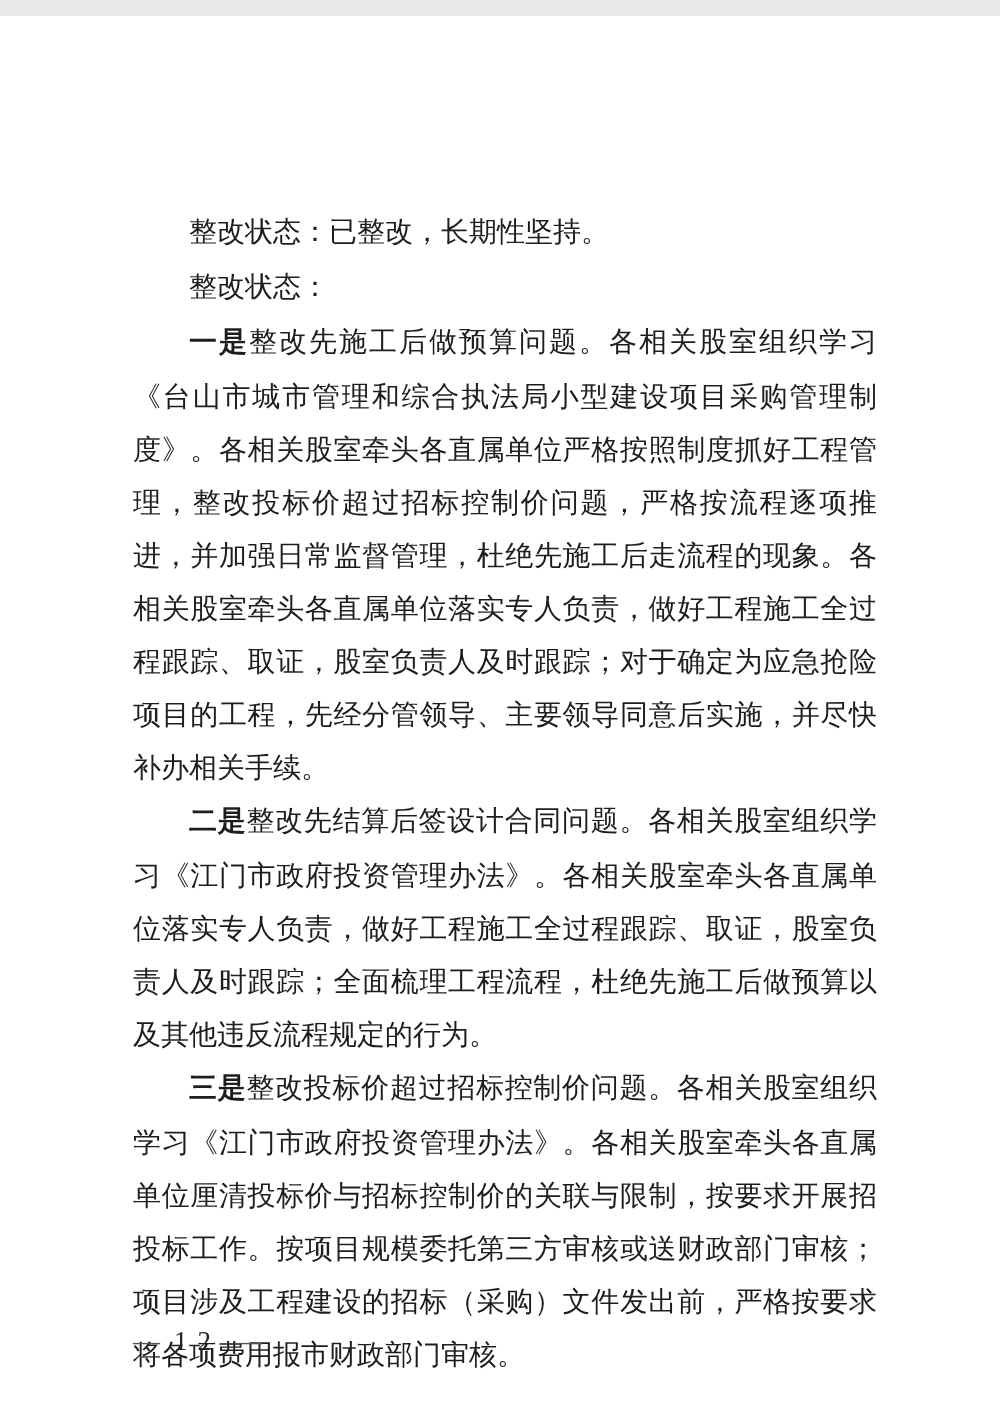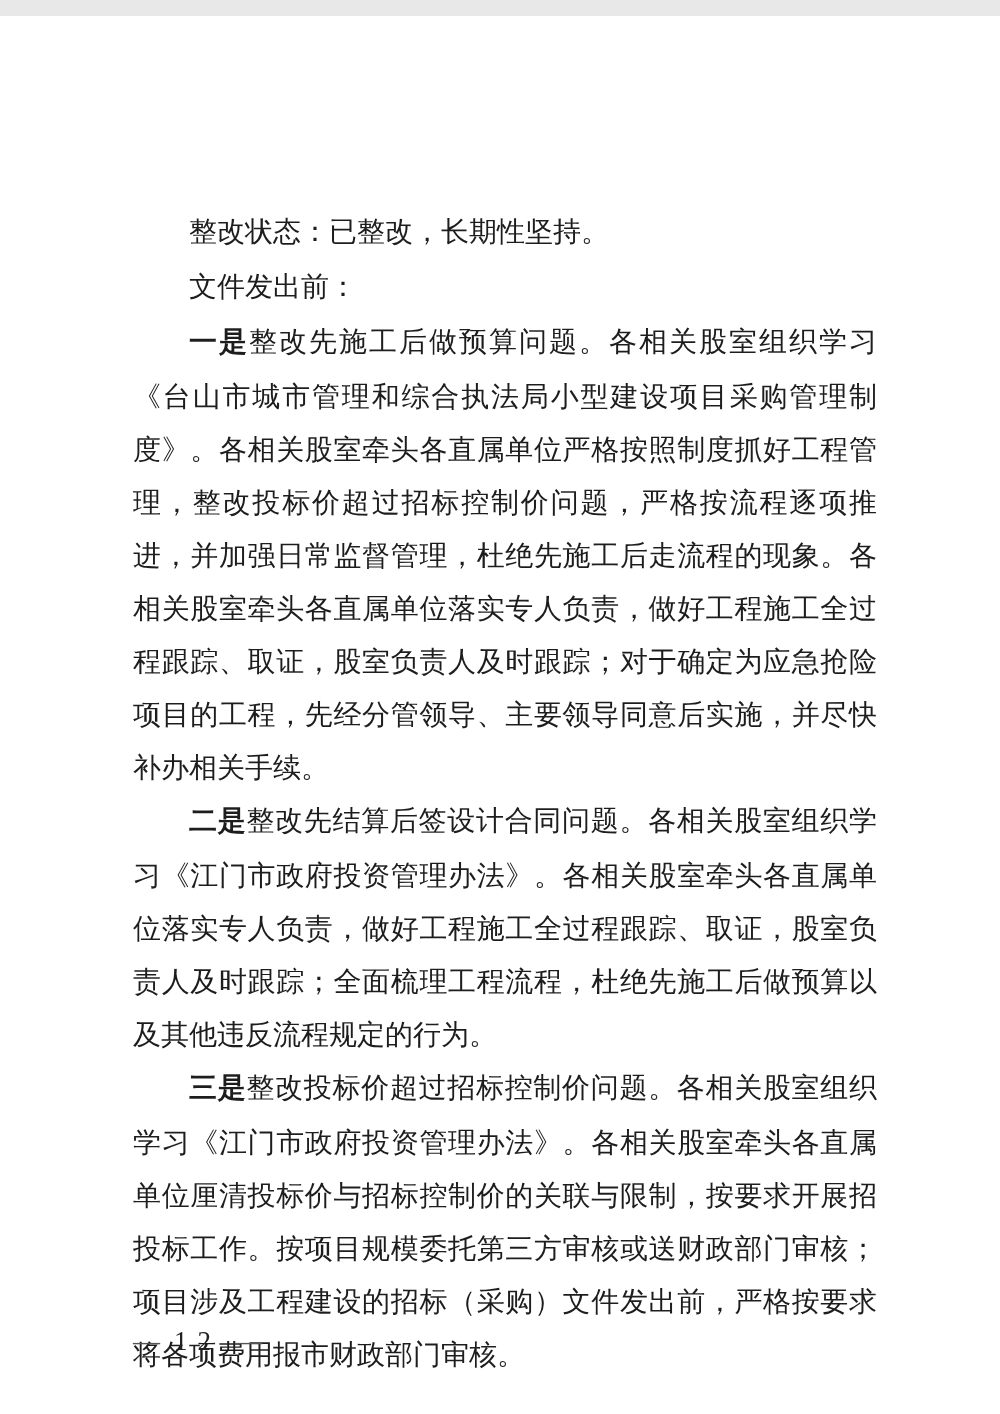--- a/index.html
+++ b/index.html
@@ -56,21 +56,21 @@
     font-family: "Liberation Serif", "DejaVu Serif", serif;
   }
 </style>
 </head>
 <body>
 
 <div class="page">
 
   <div class="body-text">
     <p><span class="lead"></span><span>整改状态：已整改，长期性坚持。</span></p>
-    <p><span class="lead"></span><span>文件发出前：</span></p>
+    <p><span class="lead"></span><span>整改状态：</span></p>
     <p><span class="lead">一是</span><span>整改先施工后做预算问题。各相关股室组织学习《台山市城市管理和综合执法局小型建设项目采购管理制度》。各相关股室牵头各直属单位严格按照制度抓好工程管理，整改投标价超过招标控制价问题，严格按流程逐项推进，并加强日常监督管理，杜绝先施工后走流程的现象。各相关股室牵头各直属单位落实专人负责，做好工程施工全过程跟踪、取证，股室负责人及时跟踪；对于确定为应急抢险项目的工程，先经分管领导、主要领导同意后实施，并尽快补办相关手续。</span></p>
     <p><span class="lead">二是</span><span>整改先结算后签设计合同问题。各相关股室组织学习《江门市政府投资管理办法》。各相关股室牵头各直属单位落实专人负责，做好工程施工全过程跟踪、取证，股室负责人及时跟踪；全面梳理工程流程，杜绝先施工后做预算以及其他违反流程规定的行为。</span></p>
     <p><span class="lead">三是</span><span>整改投标价超过招标控制价问题。各相关股室组织学习《江门市政府投资管理办法》。各相关股室牵头各直属单位厘清投标价与招标控制价的关联与限制，按要求开展招投标工作。按项目规模委托第三方审核或送财政部门审核；项目涉及工程建设的招标（采购）文件发出前，严格按要求将各项费用报市财政部门审核。</span></p>
   </div>
 
   <div class="page-footer"><span class="dash">—</span><span class="num">12</span><span class="dash">—</span></div>
 
 </div>
 
 </body></html>

